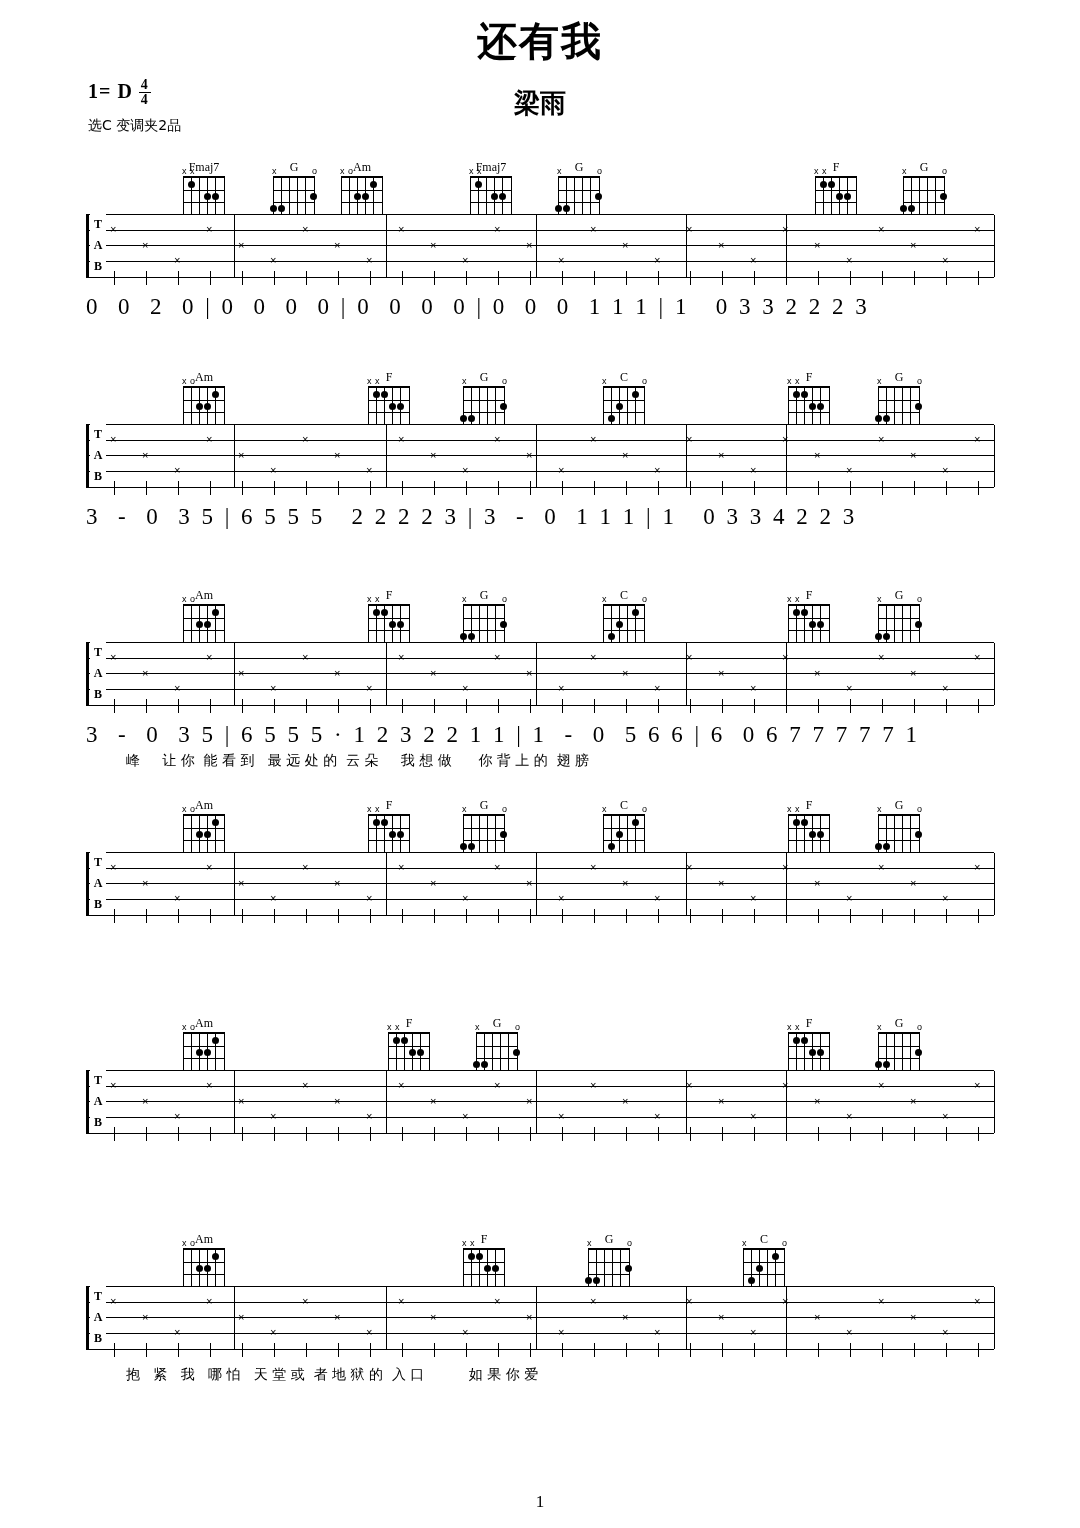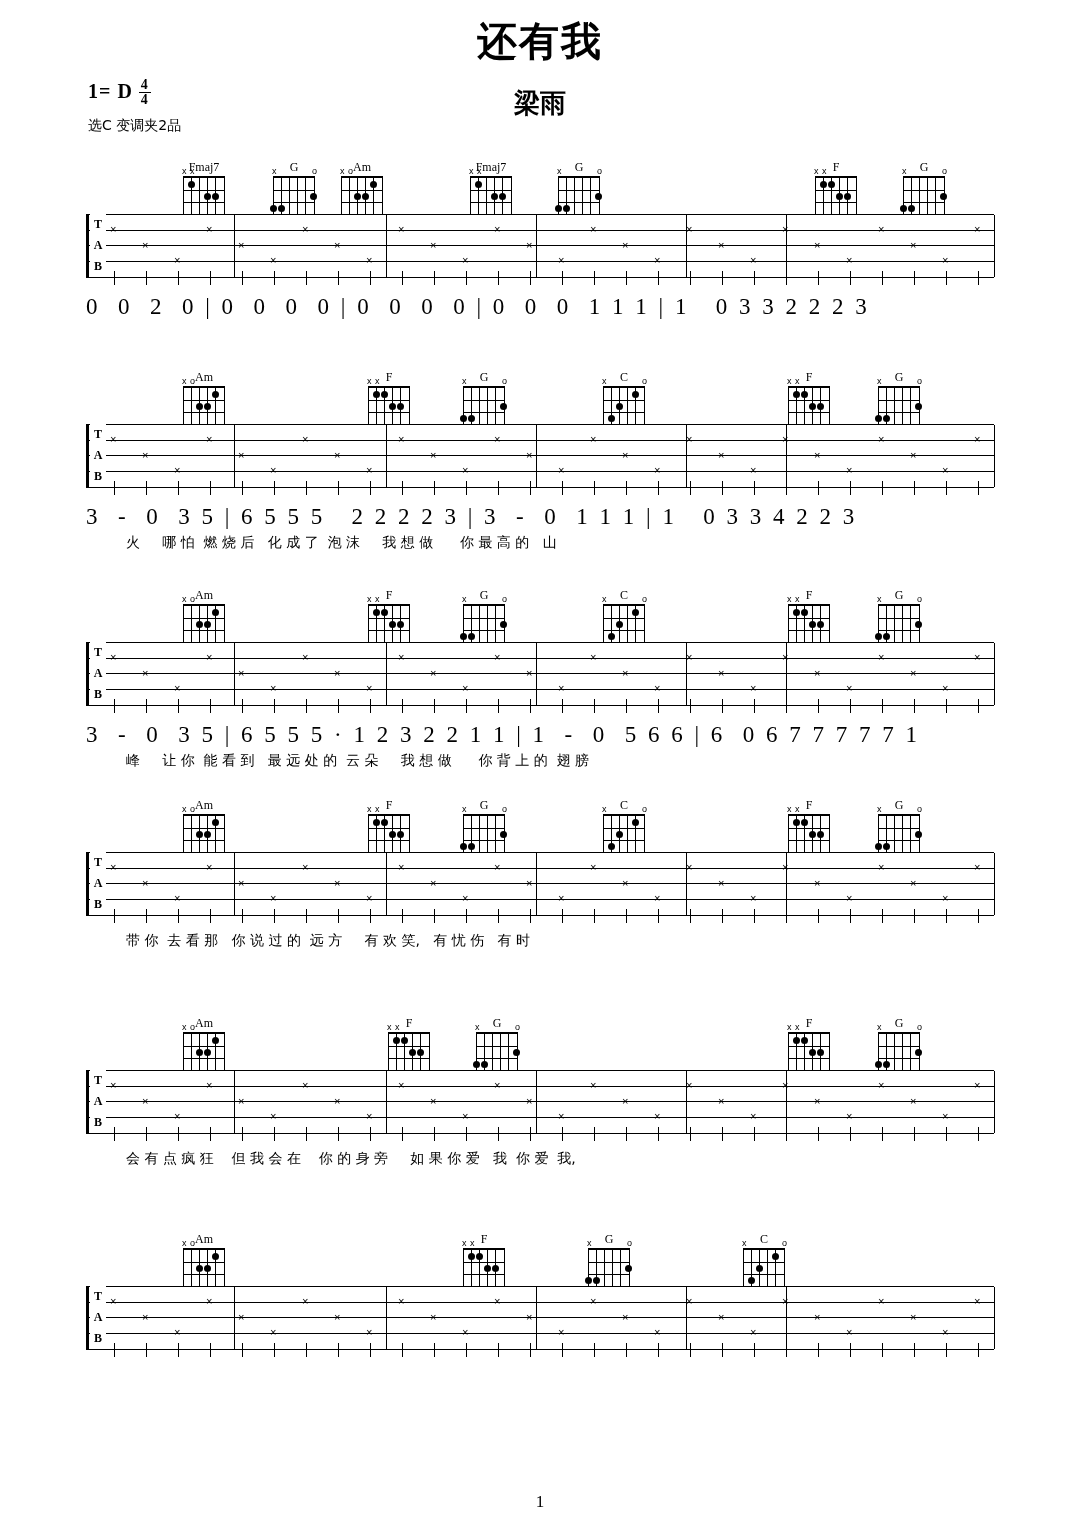--- a/index.html
+++ b/index.html
@@ -468,21 +468,20 @@
         <div class="stem" style="left: 796px; top: 56px; height: 14px;"></div>
         <div class="xm" style="left: 824px; top: 25px;">×</div>
         <div class="stem" style="left: 828px; top: 56px; height: 14px;"></div>
         <div class="xm" style="left: 856px; top: 40px;">×</div>
         <div class="stem" style="left: 860px; top: 56px; height: 14px;"></div>
         <div class="xm" style="left: 888px; top: 9px;">×</div>
         <div class="stem" style="left: 892px; top: 56px; height: 14px;"></div>
       </div>
       <div style="height: 16px;"></div>
       <div class="numrow" style="white-space: pre; letter-spacing: 3px;">3  -  0  3 5 | 6 5 5 5   2 2 2 2 3 | 3  -  0  1 1 1 | 1   0 3 3 4 2 2 3</div>
-      <div class="lyrow" style="white-space: pre; padding-left: 40px;">火     哪 怕  燃 烧 后   化 成 了  泡 沫     我 想 做      你 最 高 的   山</div>
     </div>
     <div class="system" style="top: 588px;">
       <div style="position: relative; height: 54px; margin: 0px 86px;">
         <div class="chord" style="left: 95px;">
           <div class="cname">Am</div>
           <div class="grid">
             <div class="v" style="left: 7px;"></div>
             <div class="v" style="left: 15px;"></div>
             <div class="v" style="left: 23px;"></div>
             <div class="v" style="left: 31px;"></div>
@@ -847,21 +846,20 @@
         <div class="xm" style="left: 792px; top: 9px;">×</div>
         <div class="stem" style="left: 796px; top: 56px; height: 14px;"></div>
         <div class="xm" style="left: 824px; top: 25px;">×</div>
         <div class="stem" style="left: 828px; top: 56px; height: 14px;"></div>
         <div class="xm" style="left: 856px; top: 40px;">×</div>
         <div class="stem" style="left: 860px; top: 56px; height: 14px;"></div>
         <div class="xm" style="left: 888px; top: 9px;">×</div>
         <div class="stem" style="left: 892px; top: 56px; height: 14px;"></div>
       </div>
       <div style="height: 16px;"></div>
-      <div class="lyrow" style="white-space: pre; padding-left: 40px;">带 你  去 看 那   你 说 过 的  远 方     有 欢 笑,   有 忧 伤   有 时</div>
     </div>
     <div class="system" style="top: 1016px;">
       <div style="position: relative; height: 54px; margin: 0px 86px;">
         <div class="chord" style="left: 95px;">
           <div class="cname">Am</div>
           <div class="grid">
             <div class="v" style="left: 7px;"></div>
             <div class="v" style="left: 15px;"></div>
             <div class="v" style="left: 23px;"></div>
             <div class="v" style="left: 31px;"></div>
@@ -941,172 +939,20 @@
             <div class="v" style="left: 31px;"></div>
             <div class="h" style="top: 12px;"></div>
             <div class="h" style="top: 24px;"></div>
             <div class="marks">
               <span style="left: -2px;">x</span>
               <span style="left: 38px;">o</span>
             </div>
             <div class="dot" style="left: 35.5px; top: 15px;"></div>
             <div class="dot" style="left: 3.5px; top: 27px;"></div>
             <div class="dot" style="left: -4.5px; top: 27px;"></div>
-          </div>
-        </div>
-      </div>
-      <div class="staff">
-        <div class="hline l1"></div>
-        <div class="hline l2"></div>
-        <div class="hline l3"></div>
-        <div class="tabtag">
-          <div>T</div>
-          <div>A</div>
-          <div>B</div>
-        </div>
-        <div class="barline thick" style="left: 0px;"></div>
-        <div class="barline" style="left: 148px;"></div>
-        <div class="barline" style="left: 300px;"></div>
-        <div class="barline" style="left: 450px;"></div>
-        <div class="barline" style="left: 600px;"></div>
-        <div class="barline" style="left: 700px;"></div>
-        <div class="barline" style="left: 908px;"></div>
-        <div class="xm" style="left: 24px; top: 9px;">×</div>
-        <div class="stem" style="left: 28px; top: 56px; height: 14px;"></div>
-        <div class="xm" style="left: 56px; top: 25px;">×</div>
-        <div class="stem" style="left: 60px; top: 56px; height: 14px;"></div>
-        <div class="xm" style="left: 88px; top: 40px;">×</div>
-        <div class="stem" style="left: 92px; top: 56px; height: 14px;"></div>
-        <div class="xm" style="left: 120px; top: 9px;">×</div>
-        <div class="stem" style="left: 124px; top: 56px; height: 14px;"></div>
-        <div class="xm" style="left: 152px; top: 25px;">×</div>
-        <div class="stem" style="left: 156px; top: 56px; height: 14px;"></div>
-        <div class="xm" style="left: 184px; top: 40px;">×</div>
-        <div class="stem" style="left: 188px; top: 56px; height: 14px;"></div>
-        <div class="xm" style="left: 216px; top: 9px;">×</div>
-        <div class="stem" style="left: 220px; top: 56px; height: 14px;"></div>
-        <div class="xm" style="left: 248px; top: 25px;">×</div>
-        <div class="stem" style="left: 252px; top: 56px; height: 14px;"></div>
-        <div class="xm" style="left: 280px; top: 40px;">×</div>
-        <div class="stem" style="left: 284px; top: 56px; height: 14px;"></div>
-        <div class="xm" style="left: 312px; top: 9px;">×</div>
-        <div class="stem" style="left: 316px; top: 56px; height: 14px;"></div>
-        <div class="xm" style="left: 344px; top: 25px;">×</div>
-        <div class="stem" style="left: 348px; top: 56px; height: 14px;"></div>
-        <div class="xm" style="left: 376px; top: 40px;">×</div>
-        <div class="stem" style="left: 380px; top: 56px; height: 14px;"></div>
-        <div class="xm" style="left: 408px; top: 9px;">×</div>
-        <div class="stem" style="left: 412px; top: 56px; height: 14px;"></div>
-        <div class="xm" style="left: 440px; top: 25px;">×</div>
-        <div class="stem" style="left: 444px; top: 56px; height: 14px;"></div>
-        <div class="xm" style="left: 472px; top: 40px;">×</div>
-        <div class="stem" style="left: 476px; top: 56px; height: 14px;"></div>
-        <div class="xm" style="left: 504px; top: 9px;">×</div>
-        <div class="stem" style="left: 508px; top: 56px; height: 14px;"></div>
-        <div class="xm" style="left: 536px; top: 25px;">×</div>
-        <div class="stem" style="left: 540px; top: 56px; height: 14px;"></div>
-        <div class="xm" style="left: 568px; top: 40px;">×</div>
-        <div class="stem" style="left: 572px; top: 56px; height: 14px;"></div>
-        <div class="xm" style="left: 600px; top: 9px;">×</div>
-        <div class="stem" style="left: 604px; top: 56px; height: 14px;"></div>
-        <div class="xm" style="left: 632px; top: 25px;">×</div>
-        <div class="stem" style="left: 636px; top: 56px; height: 14px;"></div>
-        <div class="xm" style="left: 664px; top: 40px;">×</div>
-        <div class="stem" style="left: 668px; top: 56px; height: 14px;"></div>
-        <div class="xm" style="left: 696px; top: 9px;">×</div>
-        <div class="stem" style="left: 700px; top: 56px; height: 14px;"></div>
-        <div class="xm" style="left: 728px; top: 25px;">×</div>
-        <div class="stem" style="left: 732px; top: 56px; height: 14px;"></div>
-        <div class="xm" style="left: 760px; top: 40px;">×</div>
-        <div class="stem" style="left: 764px; top: 56px; height: 14px;"></div>
-        <div class="xm" style="left: 792px; top: 9px;">×</div>
-        <div class="stem" style="left: 796px; top: 56px; height: 14px;"></div>
-        <div class="xm" style="left: 824px; top: 25px;">×</div>
-        <div class="stem" style="left: 828px; top: 56px; height: 14px;"></div>
-        <div class="xm" style="left: 856px; top: 40px;">×</div>
-        <div class="stem" style="left: 860px; top: 56px; height: 14px;"></div>
-        <div class="xm" style="left: 888px; top: 9px;">×</div>
-        <div class="stem" style="left: 892px; top: 56px; height: 14px;"></div>
-      </div>
-      <div style="height: 16px;"></div>
-      <div class="lyrow" style="white-space: pre; padding-left: 40px;">会 有 点 疯 狂    但 我 会 在    你 的 身 旁     如 果 你 爱   我  你 爱  我,</div>
-    </div>
-    <div class="system" style="top: 1232px;">
-      <div style="position: relative; height: 54px; margin: 0px 86px;">
-        <div class="chord" style="left: 95px;">
-          <div class="cname">Am</div>
-          <div class="grid">
-            <div class="v" style="left: 7px;"></div>
-            <div class="v" style="left: 15px;"></div>
-            <div class="v" style="left: 23px;"></div>
-            <div class="v" style="left: 31px;"></div>
-            <div class="h" style="top: 12px;"></div>
-            <div class="h" style="top: 24px;"></div>
-            <div class="marks">
-              <span style="left: -2px;">x</span>
-              <span style="left: 6px;">o</span>
-            </div>
-            <div class="dot" style="left: 11.5px; top: 15px;"></div>
-            <div class="dot" style="left: 19.5px; top: 15px;"></div>
-            <div class="dot" style="left: 27.5px; top: 3px;"></div>
-          </div>
-        </div>
-        <div class="chord" style="left: 375px;">
-          <div class="cname">F</div>
-          <div class="grid">
-            <div class="v" style="left: 7px;"></div>
-            <div class="v" style="left: 15px;"></div>
-            <div class="v" style="left: 23px;"></div>
-            <div class="v" style="left: 31px;"></div>
-            <div class="h" style="top: 12px;"></div>
-            <div class="h" style="top: 24px;"></div>
-            <div class="marks">
-              <span style="left: -2px;">x</span>
-              <span style="left: 6px;">x</span>
-            </div>
-            <div class="dot" style="left: 11.5px; top: 3px;"></div>
-            <div class="dot" style="left: 19.5px; top: 15px;"></div>
-            <div class="dot" style="left: 27.5px; top: 15px;"></div>
-            <div class="dot" style="left: 3.5px; top: 3px;"></div>
-          </div>
-        </div>
-        <div class="chord" style="left: 500px;">
-          <div class="cname">G</div>
-          <div class="grid">
-            <div class="v" style="left: 7px;"></div>
-            <div class="v" style="left: 15px;"></div>
-            <div class="v" style="left: 23px;"></div>
-            <div class="v" style="left: 31px;"></div>
-            <div class="h" style="top: 12px;"></div>
-            <div class="h" style="top: 24px;"></div>
-            <div class="marks">
-              <span style="left: -2px;">x</span>
-              <span style="left: 38px;">o</span>
-            </div>
-            <div class="dot" style="left: 35.5px; top: 15px;"></div>
-            <div class="dot" style="left: 3.5px; top: 27px;"></div>
-            <div class="dot" style="left: -4.5px; top: 27px;"></div>
-          </div>
-        </div>
-        <div class="chord" style="left: 655px;">
-          <div class="cname">C</div>
-          <div class="grid">
-            <div class="v" style="left: 7px;"></div>
-            <div class="v" style="left: 15px;"></div>
-            <div class="v" style="left: 23px;"></div>
-            <div class="v" style="left: 31px;"></div>
-            <div class="h" style="top: 12px;"></div>
-            <div class="h" style="top: 24px;"></div>
-            <div class="marks">
-              <span style="left: -2px;">x</span>
-              <span style="left: 38px;">o</span>
-            </div>
-            <div class="dot" style="left: 27.5px; top: 3px;"></div>
-            <div class="dot" style="left: 11.5px; top: 15px;"></div>
-            <div class="dot" style="left: 3.5px; top: 27px;"></div>
           </div>
         </div>
       </div>
       <div class="staff">
         <div class="hline l1"></div>
         <div class="hline l2"></div>
         <div class="hline l3"></div>
         <div class="tabtag">
           <div>T</div>
           <div>A</div>
@@ -1171,15 +1017,167 @@
         <div class="stem" style="left: 796px; top: 56px; height: 14px;"></div>
         <div class="xm" style="left: 824px; top: 25px;">×</div>
         <div class="stem" style="left: 828px; top: 56px; height: 14px;"></div>
         <div class="xm" style="left: 856px; top: 40px;">×</div>
         <div class="stem" style="left: 860px; top: 56px; height: 14px;"></div>
         <div class="xm" style="left: 888px; top: 9px;">×</div>
         <div class="stem" style="left: 892px; top: 56px; height: 14px;"></div>
       </div>
       <div style="height: 16px;"></div>
     </div>
+    <div class="system" style="top: 1232px;">
+      <div style="position: relative; height: 54px; margin: 0px 86px;">
+        <div class="chord" style="left: 95px;">
+          <div class="cname">Am</div>
+          <div class="grid">
+            <div class="v" style="left: 7px;"></div>
+            <div class="v" style="left: 15px;"></div>
+            <div class="v" style="left: 23px;"></div>
+            <div class="v" style="left: 31px;"></div>
+            <div class="h" style="top: 12px;"></div>
+            <div class="h" style="top: 24px;"></div>
+            <div class="marks">
+              <span style="left: -2px;">x</span>
+              <span style="left: 6px;">o</span>
+            </div>
+            <div class="dot" style="left: 11.5px; top: 15px;"></div>
+            <div class="dot" style="left: 19.5px; top: 15px;"></div>
+            <div class="dot" style="left: 27.5px; top: 3px;"></div>
+          </div>
+        </div>
+        <div class="chord" style="left: 375px;">
+          <div class="cname">F</div>
+          <div class="grid">
+            <div class="v" style="left: 7px;"></div>
+            <div class="v" style="left: 15px;"></div>
+            <div class="v" style="left: 23px;"></div>
+            <div class="v" style="left: 31px;"></div>
+            <div class="h" style="top: 12px;"></div>
+            <div class="h" style="top: 24px;"></div>
+            <div class="marks">
+              <span style="left: -2px;">x</span>
+              <span style="left: 6px;">x</span>
+            </div>
+            <div class="dot" style="left: 11.5px; top: 3px;"></div>
+            <div class="dot" style="left: 19.5px; top: 15px;"></div>
+            <div class="dot" style="left: 27.5px; top: 15px;"></div>
+            <div class="dot" style="left: 3.5px; top: 3px;"></div>
+          </div>
+        </div>
+        <div class="chord" style="left: 500px;">
+          <div class="cname">G</div>
+          <div class="grid">
+            <div class="v" style="left: 7px;"></div>
+            <div class="v" style="left: 15px;"></div>
+            <div class="v" style="left: 23px;"></div>
+            <div class="v" style="left: 31px;"></div>
+            <div class="h" style="top: 12px;"></div>
+            <div class="h" style="top: 24px;"></div>
+            <div class="marks">
+              <span style="left: -2px;">x</span>
+              <span style="left: 38px;">o</span>
+            </div>
+            <div class="dot" style="left: 35.5px; top: 15px;"></div>
+            <div class="dot" style="left: 3.5px; top: 27px;"></div>
+            <div class="dot" style="left: -4.5px; top: 27px;"></div>
+          </div>
+        </div>
+        <div class="chord" style="left: 655px;">
+          <div class="cname">C</div>
+          <div class="grid">
+            <div class="v" style="left: 7px;"></div>
+            <div class="v" style="left: 15px;"></div>
+            <div class="v" style="left: 23px;"></div>
+            <div class="v" style="left: 31px;"></div>
+            <div class="h" style="top: 12px;"></div>
+            <div class="h" style="top: 24px;"></div>
+            <div class="marks">
+              <span style="left: -2px;">x</span>
+              <span style="left: 38px;">o</span>
+            </div>
+            <div class="dot" style="left: 27.5px; top: 3px;"></div>
+            <div class="dot" style="left: 11.5px; top: 15px;"></div>
+            <div class="dot" style="left: 3.5px; top: 27px;"></div>
+          </div>
+        </div>
+      </div>
+      <div class="staff">
+        <div class="hline l1"></div>
+        <div class="hline l2"></div>
+        <div class="hline l3"></div>
+        <div class="tabtag">
+          <div>T</div>
+          <div>A</div>
+          <div>B</div>
+        </div>
+        <div class="barline thick" style="left: 0px;"></div>
+        <div class="barline" style="left: 148px;"></div>
+        <div class="barline" style="left: 300px;"></div>
+        <div class="barline" style="left: 450px;"></div>
+        <div class="barline" style="left: 600px;"></div>
+        <div class="barline" style="left: 700px;"></div>
+        <div class="barline" style="left: 908px;"></div>
+        <div class="xm" style="left: 24px; top: 9px;">×</div>
+        <div class="stem" style="left: 28px; top: 56px; height: 14px;"></div>
+        <div class="xm" style="left: 56px; top: 25px;">×</div>
+        <div class="stem" style="left: 60px; top: 56px; height: 14px;"></div>
+        <div class="xm" style="left: 88px; top: 40px;">×</div>
+        <div class="stem" style="left: 92px; top: 56px; height: 14px;"></div>
+        <div class="xm" style="left: 120px; top: 9px;">×</div>
+        <div class="stem" style="left: 124px; top: 56px; height: 14px;"></div>
+        <div class="xm" style="left: 152px; top: 25px;">×</div>
+        <div class="stem" style="left: 156px; top: 56px; height: 14px;"></div>
+        <div class="xm" style="left: 184px; top: 40px;">×</div>
+        <div class="stem" style="left: 188px; top: 56px; height: 14px;"></div>
+        <div class="xm" style="left: 216px; top: 9px;">×</div>
+        <div class="stem" style="left: 220px; top: 56px; height: 14px;"></div>
+        <div class="xm" style="left: 248px; top: 25px;">×</div>
+        <div class="stem" style="left: 252px; top: 56px; height: 14px;"></div>
+        <div class="xm" style="left: 280px; top: 40px;">×</div>
+        <div class="stem" style="left: 284px; top: 56px; height: 14px;"></div>
+        <div class="xm" style="left: 312px; top: 9px;">×</div>
+        <div class="stem" style="left: 316px; top: 56px; height: 14px;"></div>
+        <div class="xm" style="left: 344px; top: 25px;">×</div>
+        <div class="stem" style="left: 348px; top: 56px; height: 14px;"></div>
+        <div class="xm" style="left: 376px; top: 40px;">×</div>
+        <div class="stem" style="left: 380px; top: 56px; height: 14px;"></div>
+        <div class="xm" style="left: 408px; top: 9px;">×</div>
+        <div class="stem" style="left: 412px; top: 56px; height: 14px;"></div>
+        <div class="xm" style="left: 440px; top: 25px;">×</div>
+        <div class="stem" style="left: 444px; top: 56px; height: 14px;"></div>
+        <div class="xm" style="left: 472px; top: 40px;">×</div>
+        <div class="stem" style="left: 476px; top: 56px; height: 14px;"></div>
+        <div class="xm" style="left: 504px; top: 9px;">×</div>
+        <div class="stem" style="left: 508px; top: 56px; height: 14px;"></div>
+        <div class="xm" style="left: 536px; top: 25px;">×</div>
+        <div class="stem" style="left: 540px; top: 56px; height: 14px;"></div>
+        <div class="xm" style="left: 568px; top: 40px;">×</div>
+        <div class="stem" style="left: 572px; top: 56px; height: 14px;"></div>
+        <div class="xm" style="left: 600px; top: 9px;">×</div>
+        <div class="stem" style="left: 604px; top: 56px; height: 14px;"></div>
+        <div class="xm" style="left: 632px; top: 25px;">×</div>
+        <div class="stem" style="left: 636px; top: 56px; height: 14px;"></div>
+        <div class="xm" style="left: 664px; top: 40px;">×</div>
+        <div class="stem" style="left: 668px; top: 56px; height: 14px;"></div>
+        <div class="xm" style="left: 696px; top: 9px;">×</div>
+        <div class="stem" style="left: 700px; top: 56px; height: 14px;"></div>
+        <div class="xm" style="left: 728px; top: 25px;">×</div>
+        <div class="stem" style="left: 732px; top: 56px; height: 14px;"></div>
+        <div class="xm" style="left: 760px; top: 40px;">×</div>
+        <div class="stem" style="left: 764px; top: 56px; height: 14px;"></div>
+        <div class="xm" style="left: 792px; top: 9px;">×</div>
+        <div class="stem" style="left: 796px; top: 56px; height: 14px;"></div>
+        <div class="xm" style="left: 824px; top: 25px;">×</div>
+        <div class="stem" style="left: 828px; top: 56px; height: 14px;"></div>
+        <div class="xm" style="left: 856px; top: 40px;">×</div>
+        <div class="stem" style="left: 860px; top: 56px; height: 14px;"></div>
+        <div class="xm" style="left: 888px; top: 9px;">×</div>
+        <div class="stem" style="left: 892px; top: 56px; height: 14px;"></div>
+      </div>
+      <div style="height: 16px;"></div>
+      <div class="lyrow" style="white-space: pre; padding-left: 40px;">抱   紧   我   哪 怕   天 堂 或  者 地 狱 的  入 口          如 果 你 爱</div>
+    </div>
   </div>
 
 <div class="pageno">1</div>
 
 </body></html>

